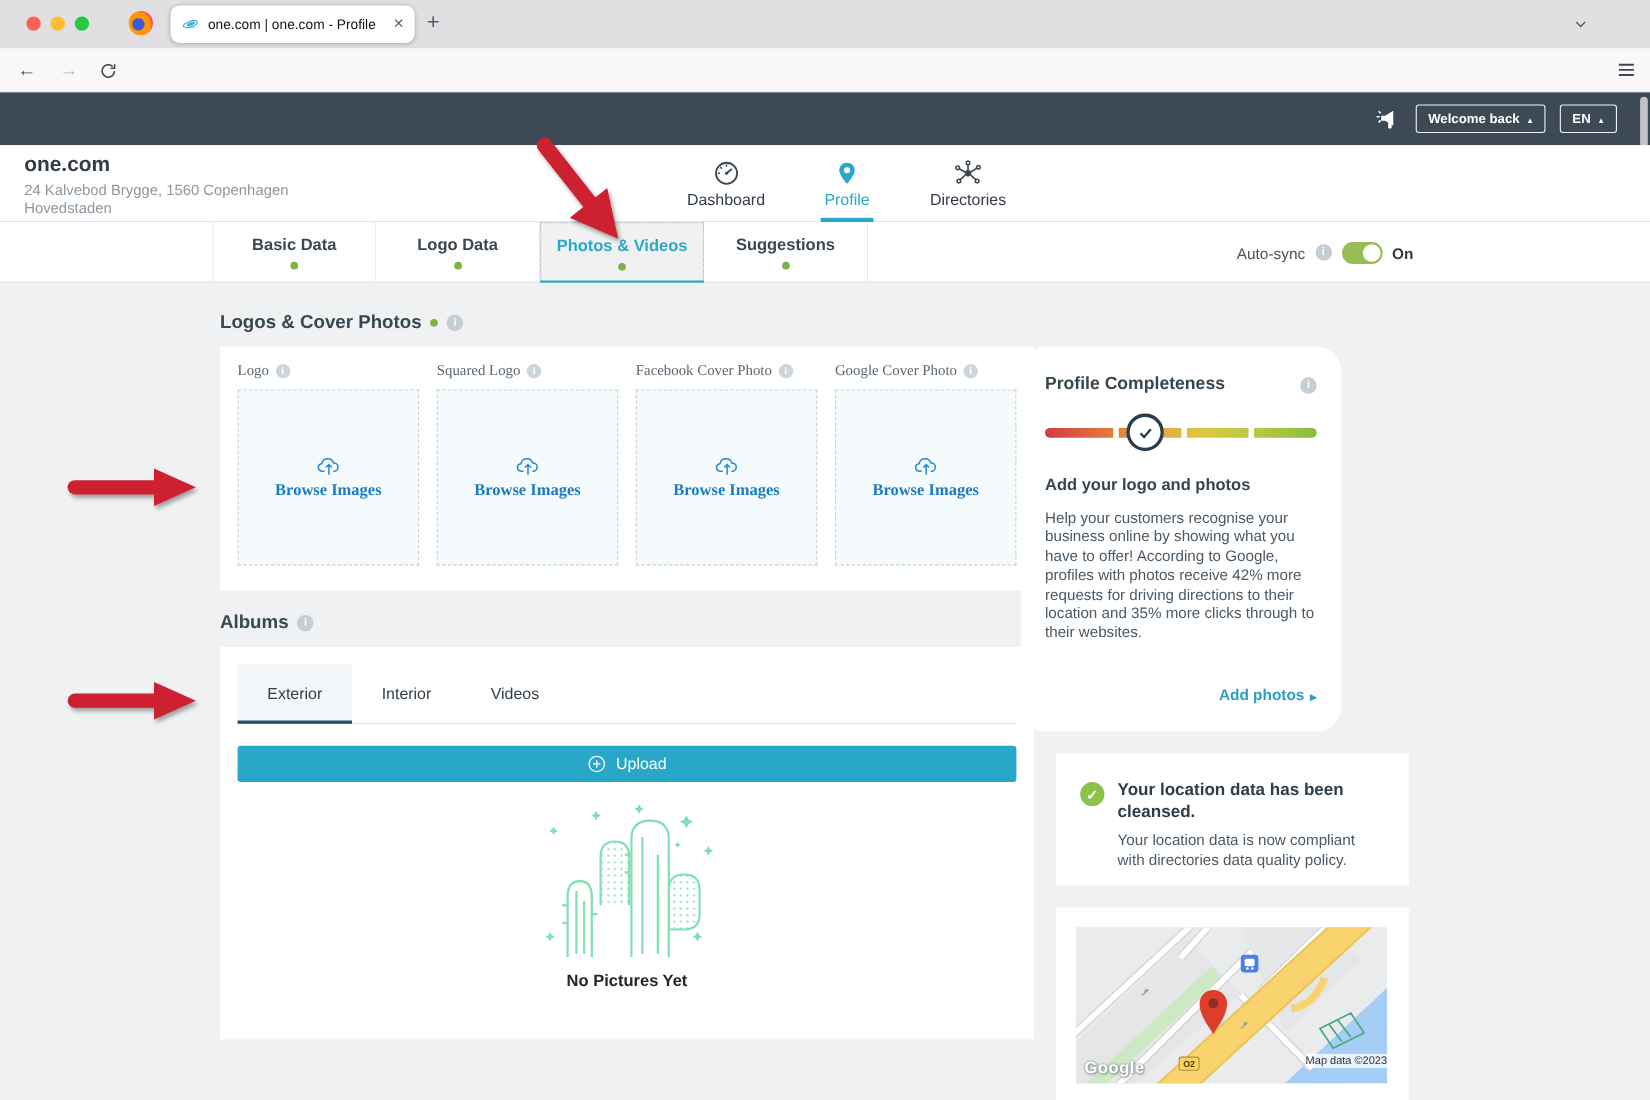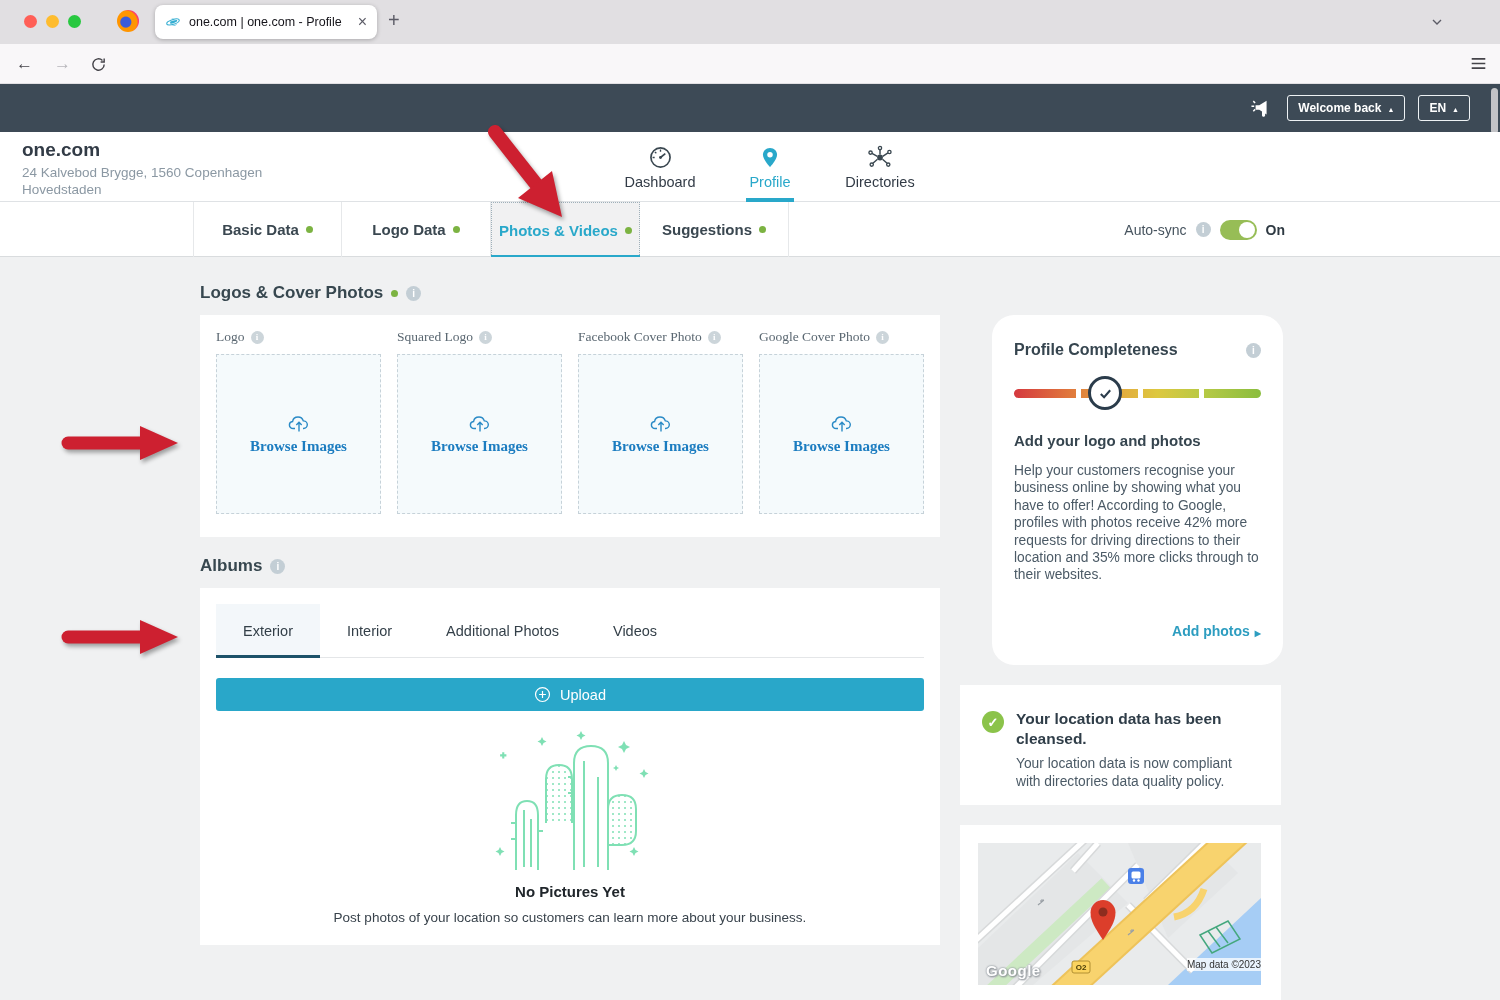--- a/index.html
+++ b/index.html
@@ -45,21 +45,21 @@
   .locaddr { position:absolute; left:22px; top:32px; font-size:13.5px; color:#8b98a3; line-height:17px; }
   .mainnav { position:absolute; left:618px; top:0; display:flex; gap:26px; }
   .nav-item { width:84px; height:70px; display:flex; flex-direction:column; align-items:center; justify-content:center; gap:4px; position:relative; }
   .nav-item .lbl { font-size:14.5px; color:#323b46; }
   .nav-item.active .lbl { color:#29a8ca; }
   .nav-item.active::after { content:""; position:absolute; bottom:0; left:18px; right:18px; height:4px; background:#29a8ca; }
   
   .tabsrow { position:absolute; top:202px; left:0; right:0; height:55px; background:#fff; border-bottom:1px solid #d9dcde; }
   .mtabs { position:absolute; left:193px; top:0; display:flex; height:55px; }
   .mtab { width:149px; height:55px; display:flex; align-items:center; justify-content:center; gap:7px;
-    font-size:15px; font-weight:600; color:#3a4750; border-right:1px solid #e6e8ea; position:relative; }
+    font-size:15px; font-weight:600; color:#3a4750; border-right:1px solid #e6e8ea; position:relative;flex-direction:column; }
   .mtab:first-child { border-left:1px solid #e6e8ea; }
   .mtab.active { background:#f1f1f2; color:#29a8ca; border:1px dotted #9fb0ba; border-bottom:none; }
   .mtab.active::after { content:""; position:absolute; left:-1px; right:-1px; bottom:-2px; height:4px; background:#29a8ca; }
   .gdot { width:7px; height:7px; border-radius:50%; background:#7cb342; display:inline-block; }
   .autosync { position:absolute; right:215px; top:0; height:55px; display:flex; align-items:center; gap:9px; }
   .autosync .lbl { font-size:14px; color:#46535e; }
   .toggle { width:37px; height:20px; border-radius:10px; background:#97bd56; position:relative; }
   .toggle .knob { position:absolute; right:2px; top:2px; width:16px; height:16px; border-radius:50%; background:#fff; }
   .autosync .state { font-size:14px; font-weight:700; color:#2e3942; }
   .info { width:15px; height:15px; border-radius:50%; background:#c3ced5; color:#fff; font-size:10px; font-weight:700;
@@ -80,21 +80,21 @@
   .atabs { margin:16px 16px 0; height:54px; border-bottom:1px solid #e4e6e8; display:flex; }
   .atab { padding:0 27px; display:flex; align-items:center; font-size:14.5px; color:#333f48; position:relative; }
   .atab.active { background:#f3f7fa; }
   .atab.active::after { content:""; position:absolute; left:0; right:0; bottom:-1px; height:3px; background:#1d5269; }
   .upload-btn { margin:20px 16px 0; height:33px; background:#29a7c9; border-radius:3px; color:#fff; border:none; width:708px;
     font-size:14.5px; font-weight:400; display:flex; align-items:center; justify-content:center; gap:9px; font-family:inherit; }
   .cactus { display:block; margin:16px auto 0; }
   .empty-title { text-align:center; font-size:15px; font-weight:700; color:#20262b; margin-top:10px; }
   .empty-text { text-align:center; font-size:13.5px; color:#39434c; margin-top:10px; }
   
-  .card-complete { left:992px; top:58px; width:291px; height:350px; padding:26px 22px;border-radius:22px; }
+  .card-complete { left:928px; top:58px; width:291px; height:350px; padding:26px 22px;border-radius:22px; }
   .cc-head { display:flex; align-items:center; justify-content:space-between; }
   .cc-title { font-size:16px; font-weight:700; color:#36454f; }
   .meter { position:relative; height:34px; margin-top:17px; }
   .meter-bar { position:absolute; top:13px; left:0; right:0; height:9px; border-radius:5px;
     background:linear-gradient(90deg,#d5393f 0%,#e0763c 22%,#e3a93f 42%,#ddc83f 58%,#b4c945 78%,#8abd3e 100%); }
   .meter-gap { position:absolute; top:13px; width:5px; height:9px; background:#fff; }
   .meter-marker { position:absolute; top:0; left:37%; transform:translateX(-50%); width:34px; height:34px; border-radius:50%;
     background:#fff; border:3px solid #2b3c4b; display:flex; align-items:center; justify-content:center; }
   .cc-sub { font-size:15px; font-weight:700; color:#36454f; margin-top:22px; }
   .cc-body { font-size:13.8px; color:#4b5a66; line-height:1.26; margin-top:13px; }
@@ -330,23 +330,20 @@
       <span class="info"></span>
     </div>
 
     <div class="card card-albums">
       <div class="atabs">
         <div class="atab active">
             <span>Exterior</span>
           </div>
         <div class="atab">
             <span>Interior</span>
-          </div>
-        <div class="atab">
-            <span>Additional Photos</span>
           </div>
         <div class="atab">
             <span>Videos</span>
           </div>
       </div>
       <button class="upload-btn">
         <svg width="17" height="17" viewBox="0 0 20 20">
           <circle cx="10" cy="10" r="8.2" fill="none" stroke="#fff" stroke-width="1.4"></circle>
           <path d="M10 6 v8 M6 10 h8" stroke="#fff" stroke-width="1.4"></path>
         </svg>
@@ -372,21 +369,20 @@
           <path d="M58 10 l1.5 3 3 1.5 -3 1.5 -1.5 3 -1.5 -3 -3 -1.5 3 -1.5 z"></path>
           <path d="M97 4 l1.5 3 3 1.5 -3 1.5 -1.5 3 -1.5 -3 -3 -1.5 3 -1.5 z"></path>
           <path d="M140 14 l2 4 4 2 -4 2 -2 4 -2 -4 -4 -2 4 -2 z"></path>
           <path d="M160 42 l1.5 3 3 1.5 -3 1.5 -1.5 3 -1.5 -3 -3 -1.5 3 -1.5 z"></path>
           <path d="M16 120 l1.5 3 3 1.5 -3 1.5 -1.5 3 -1.5 -3 -3 -1.5 3 -1.5 z"></path>
           <path d="M150 120 l1.5 3 3 1.5 -3 1.5 -1.5 3 -1.5 -3 -3 -1.5 3 -1.5 z"></path>
           <path d="M132 38 l1 2 2 1 -2 1 -1 2 -1 -2 -2 -1 2 -1 z"></path>
         </g>
       </svg>
       <div class="empty-title">No Pictures Yet</div>
-      <div class="empty-text">Post photos of your location so customers can learn more about your business.</div>
     </div>
 
     <div class="card card-complete">
       <div class="cc-head">
         <span class="cc-title">Profile Completeness</span>
         <span class="info"></span>
       </div>
       <div class="meter">
         <div class="meter-bar"></div>
         <span class="meter-gap" style="left:25%"></span>

